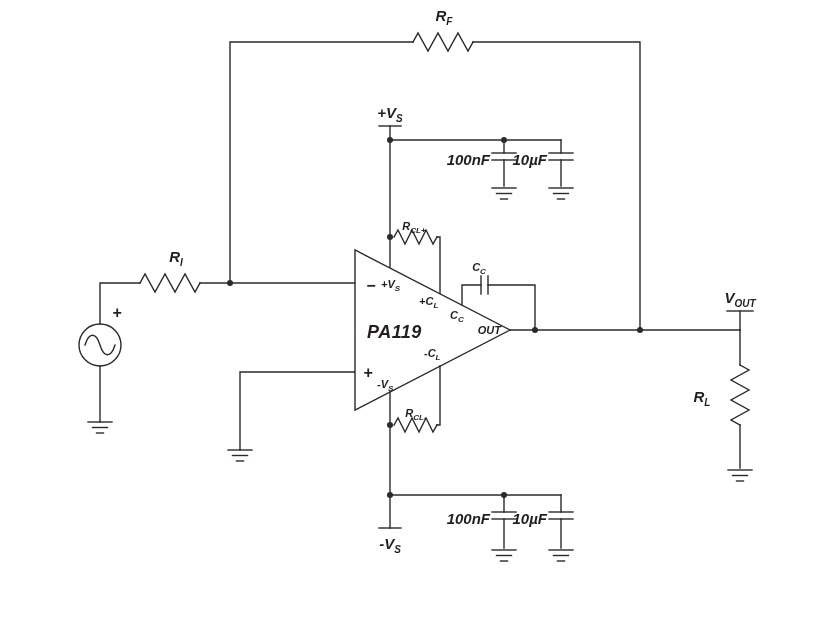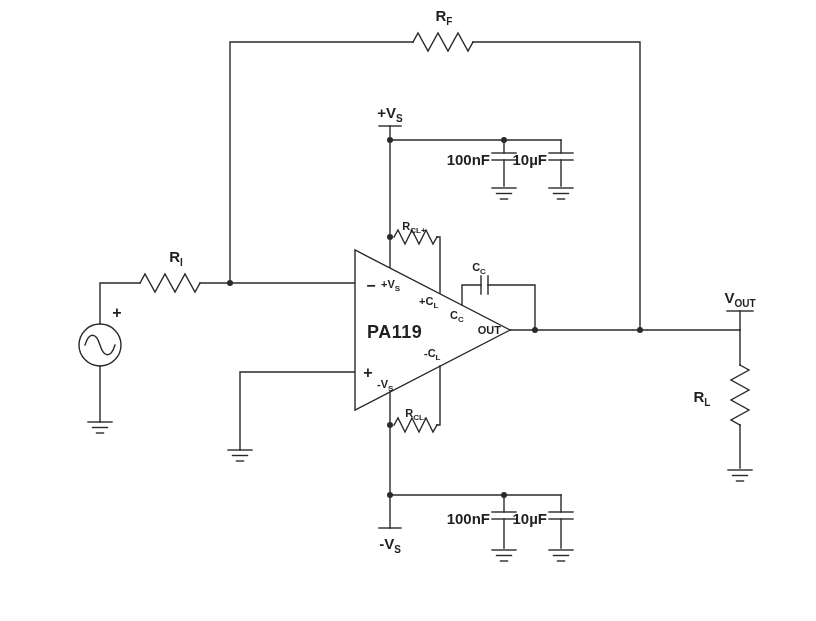--- a/index.html
+++ b/index.html
@@ -1,16 +1,16 @@
 <!DOCTYPE html>
 <html><head>
 <meta charset="utf-8">
 <style>
   html,body{margin:0;padding:0;background:#ffffff;}
-  .page{width:816px;height:621px;background:#ffffff;position:relative;overflow:hidden;}
+  .page{width:816px;height:621px;background:#ffffff;position:relative;overflow:hidden;font-style:italic;}
   svg{display:block;}
   .wire{stroke:#2b2a29;stroke-width:1.4;fill:none;stroke-linecap:square;stroke-linejoin:miter;}
   .sym{stroke:#2b2a29;stroke-width:1.4;fill:none;stroke-linecap:square;stroke-linejoin:miter;}
   .tri{stroke:#2b2a29;stroke-width:1.4;fill:#ffffff;stroke-linejoin:miter;}
   .dot{fill:#2b2a29;stroke:none;}
   text{fill:#231f20;font-family:"Liberation Sans",sans-serif;font-weight:bold;}
   .lbl{font-size:15px;}
   .lbl .sub{font-size:10px;}
   .pin{font-size:11px;}
   .pin .sub{font-size:8px;}

